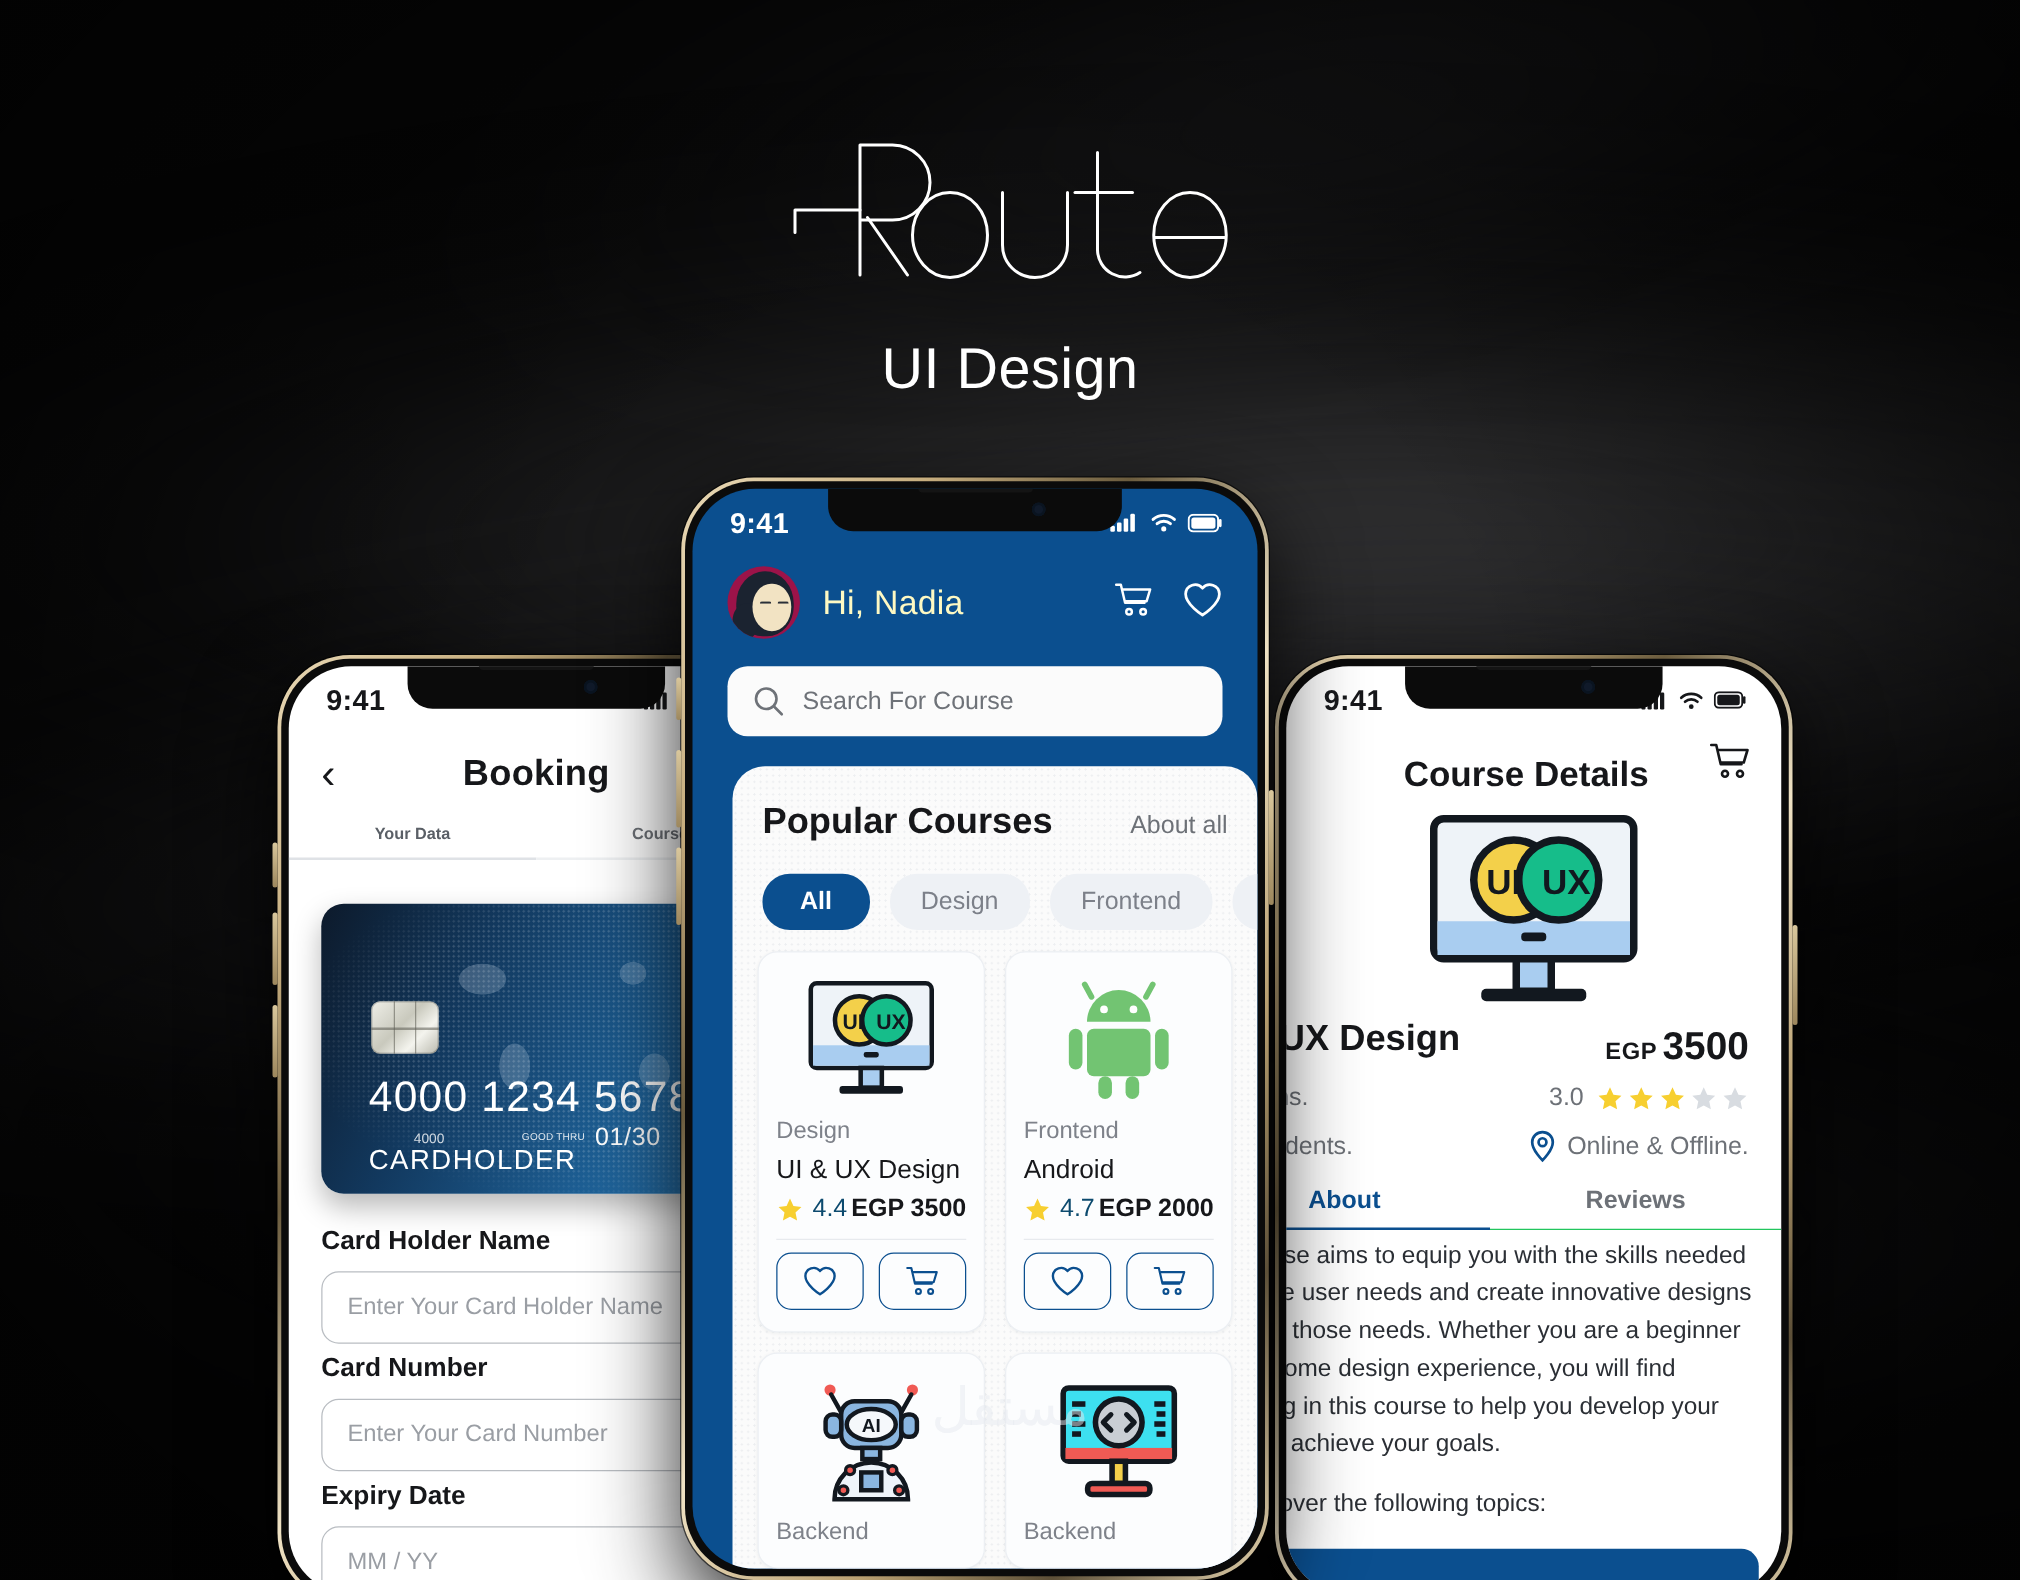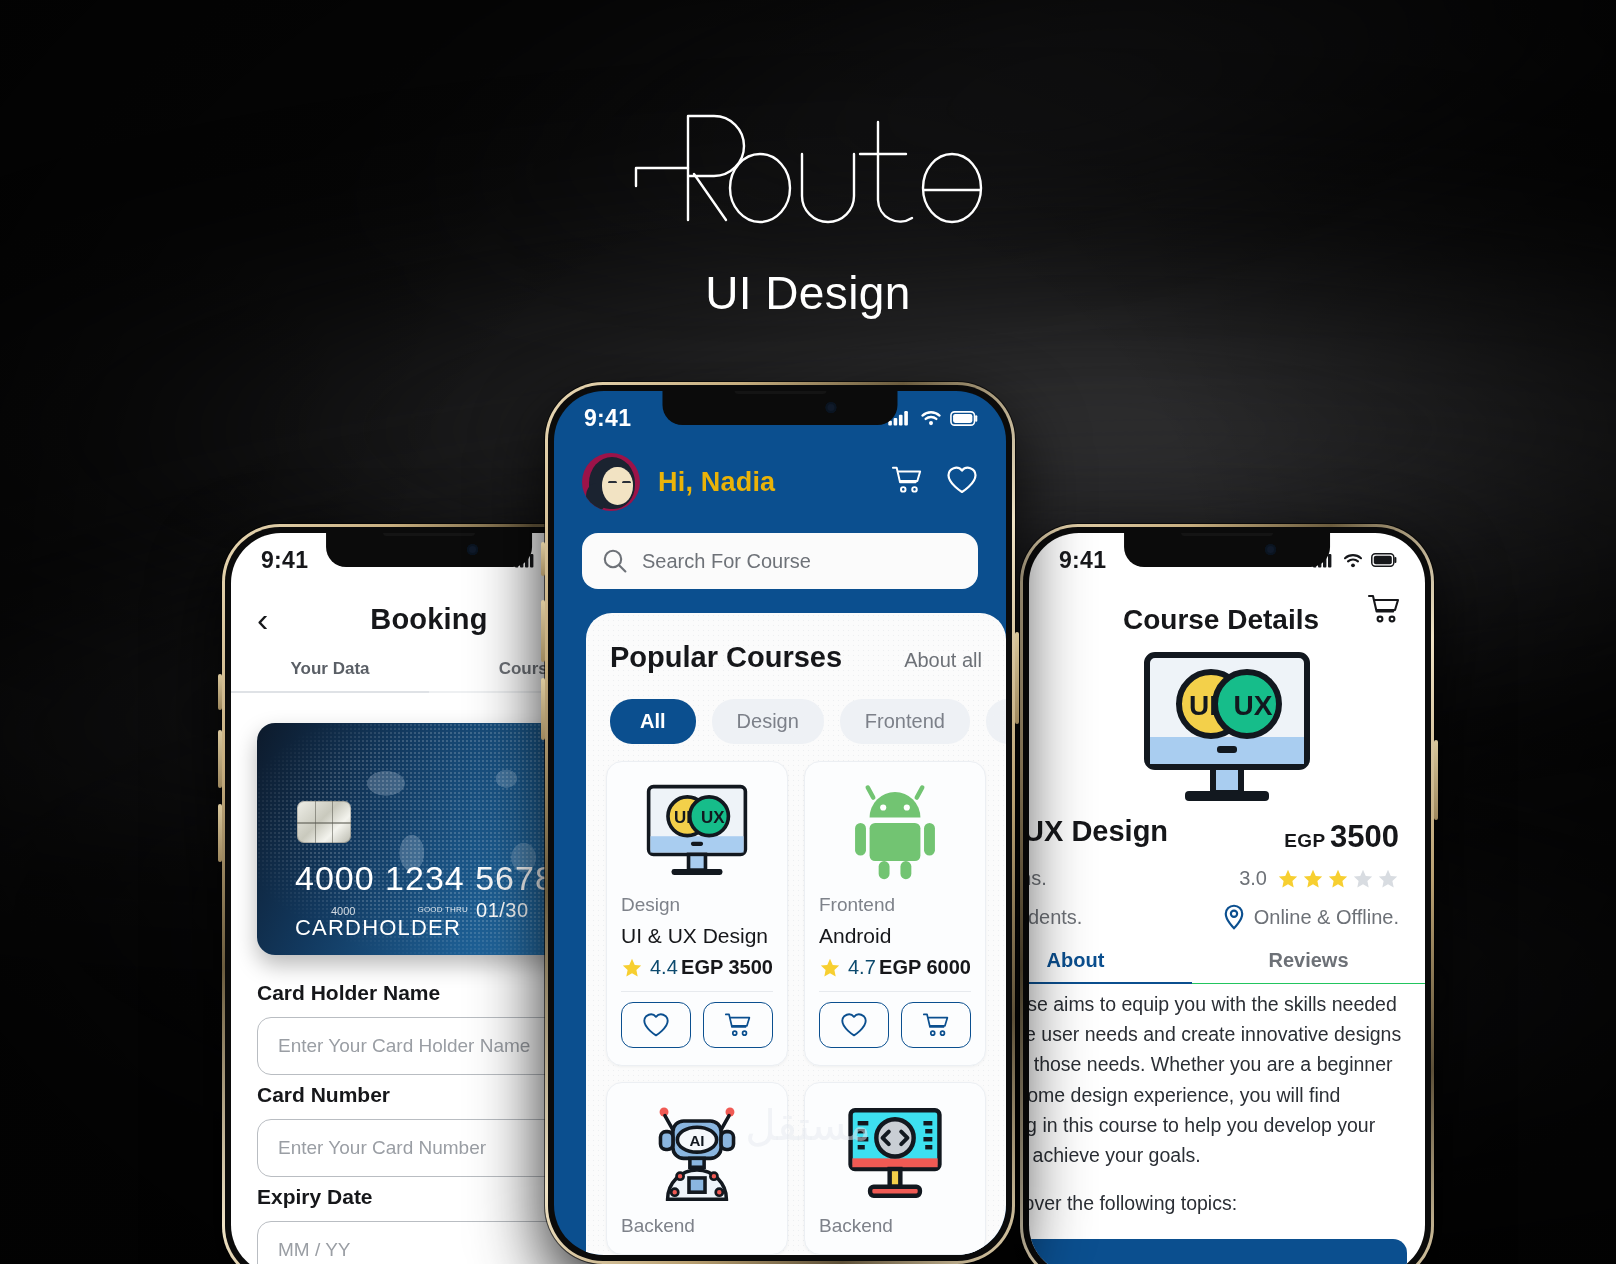--- a/index.html
+++ b/index.html
@@ -96,21 +96,21 @@
     position:absolute; top:58px; left:0; right:0; height:56px;
     display:flex; align-items:center; padding:0 26px;
   }
   .bk-back { font-size:34px; line-height:1; color:#16171a; font-weight:300; }
   .bk-title {
     position:absolute; left:0; right:0; text-align:center;
     font-size:29px; font-weight:700; color:#16171a; letter-spacing:.2px;
   }
   .bk-tabs {
     position:absolute; top:126px; left:0; right:0;
-    display:flex; font-size:17px; color:#6d7177; font-weight:600;
+    display:flex; font-size:13px; color:#6d7177; font-weight:600;
   }
   .bk-tab { flex:1; text-align:center; padding-bottom:12px; }
   .bk-tab.on { color:#5a5f66; border-bottom:2px solid #dfe2e6; }
   .bk-tab.off { border-bottom:2px solid #eef0f2; }
 
   .cc {
     position:absolute; top:190px; left:26px; width:430px; height:232px;
     border-radius:18px; overflow:hidden;
     background:linear-gradient(115deg,#0d1a2b 0%,#12395f 28%,#1d5e93 58%,#2a78b4 82%,#1a5285 100%);
     box-shadow:0 10px 22px rgba(0,0,0,.28);
@@ -241,21 +241,21 @@
   .avatar .eye {
     position:absolute; width:9px; height:3px; border-radius:3px;
     border-top:2px solid #2a2f38; top:28px;
   }
   .avatar .eye.l { left:26px; }
   .avatar .eye.r { left:40px; }
   .avatar .scarf {
     position:absolute; left:4px; top:30px; width:20px; height:28px;
     border-radius:50% 0 40% 50%; background:#1b2330;
   }
-  .hm-greet { color:#eab308; font-size:27px; font-weight:700; letter-spacing:.2px; }
+  .hm-greet { color:#fef9c3; font-size:27px; font-weight:400; letter-spacing:.2px; }
   .hm-acts { margin-left:auto; display:flex; align-items:center; gap:22px; }
 
   .search {
     position:absolute; top:142px; left:28px; right:28px; height:56px;
     background:#fbfbfb; border-radius:16px;
     display:flex; align-items:center; gap:14px; padding:0 20px;
   }
   .search .ph { font-size:20px; color:#6e7278; }
 
   .sheet {
@@ -692,21 +692,21 @@
             </div>
             <div class="cat">Frontend</div>
             <div class="nm">Android</div>
             <div class="rowr">
               <span class="rate">
                 <svg width="22" height="22" viewBox="0 0 24 24" fill="#f7cf30">
                     <path d="M12 2l3 6.6 7 .8-5.2 4.8 1.4 7L12 17.8 5.8 21.2l1.4-7L2 9.4l7-.8z"></path>
                   </svg>
                 <span>4.7</span>
               </span>
-              <span class="pr">EGP 6000</span>
+              <span class="pr">EGP 2000</span>
             </div>
             <div class="sep"></div>
             <div class="btns">
               <div class="btn">
                 <svg width="28" height="26" viewBox="0 0 32 30" fill="none" stroke="#0b4f8f" stroke-width="2.2" stroke-linejoin="round">
                   <path d="M16 27S2.5 18.6 2.5 10.2A7.6 7.6 0 0 1 16 5.6 7.6 7.6 0 0 1 29.5 10.2C29.5 18.6 16 27 16 27z"></path>
                 </svg>
               </div>
               <div class="btn">
                 <svg width="28" height="26" viewBox="0 0 34 32" fill="none" stroke="#0b4f8f" stroke-width="2.1" stroke-linecap="round" stroke-linejoin="round">

